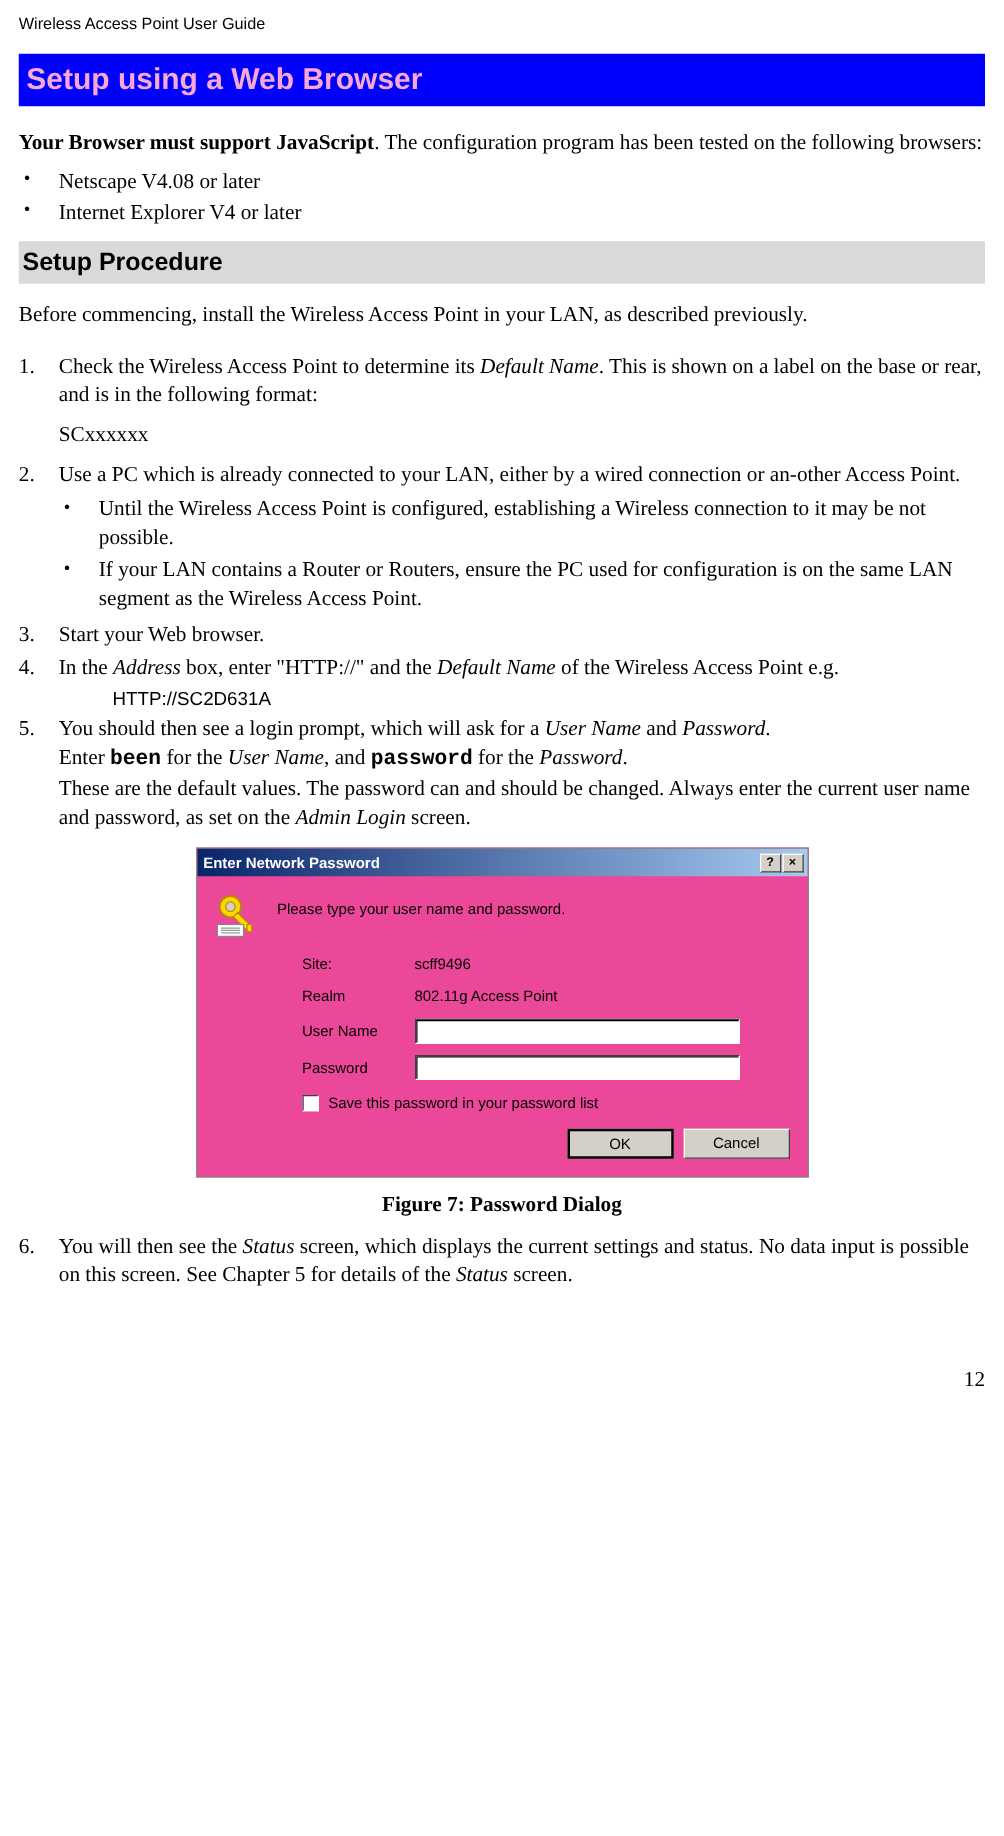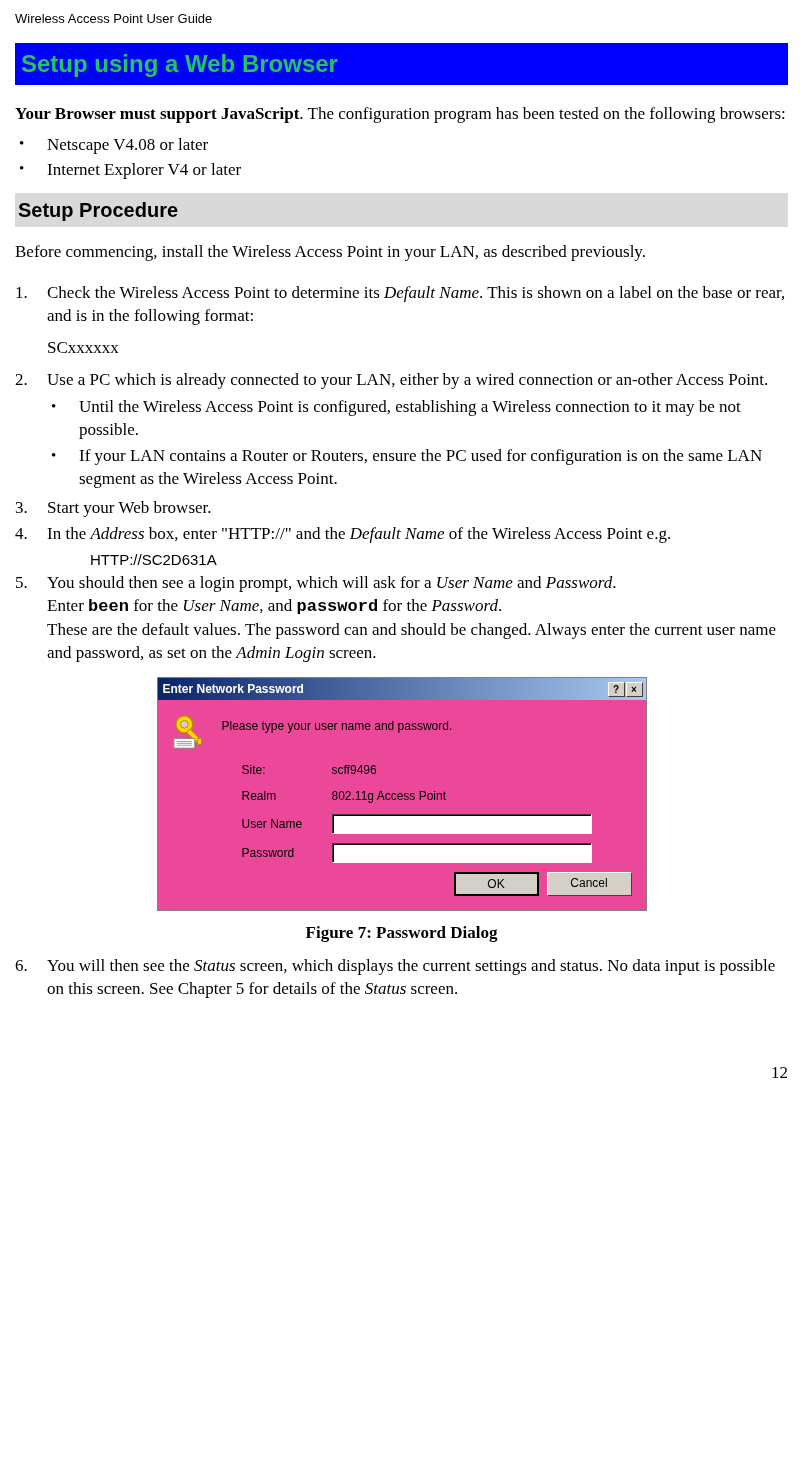--- a/index.html
+++ b/index.html
@@ -15,21 +15,21 @@
       line-height: 1.4;
       color: #000;
     }
     .header-line {
       font-family: Arial, sans-serif;
       font-size: 13px;
       margin-bottom: 15px;
     }
     .blue-banner {
       background-color: #0000FF;
-      color: #22c55e;
+      color: #f9a8d4;
       font-family: Arial, sans-serif;
       font-size: 24px;
       font-weight: bold;
       padding: 4px 6px;
       margin-bottom: 18px;
     }
     .body-text {
       font-size: 17px;
       margin-bottom: 6px;
       line-height: 1.35;
@@ -348,20 +348,24 @@
           <div class="form-value">802.11g Access Point</div>
         </div>
         <div class="form-row">
           <div class="form-label">User Name</div>
           <div class="form-input"></div>
         </div>
         <div class="form-row">
           <div class="form-label">Password</div>
           <div class="form-input"></div>
         </div>
+        <div class="checkbox-row">
+          <div class="checkbox"></div>
+          <div>Save this password in your password list</div>
+        </div>
       </div>
       <div class="button-row">
         <div class="win-btn default">OK</div>
         <div class="win-btn">Cancel</div>
       </div>
     </div>
   </div>
 </div>
 
 <div class="figure-caption">Figure 7:  Password Dialog</div>

